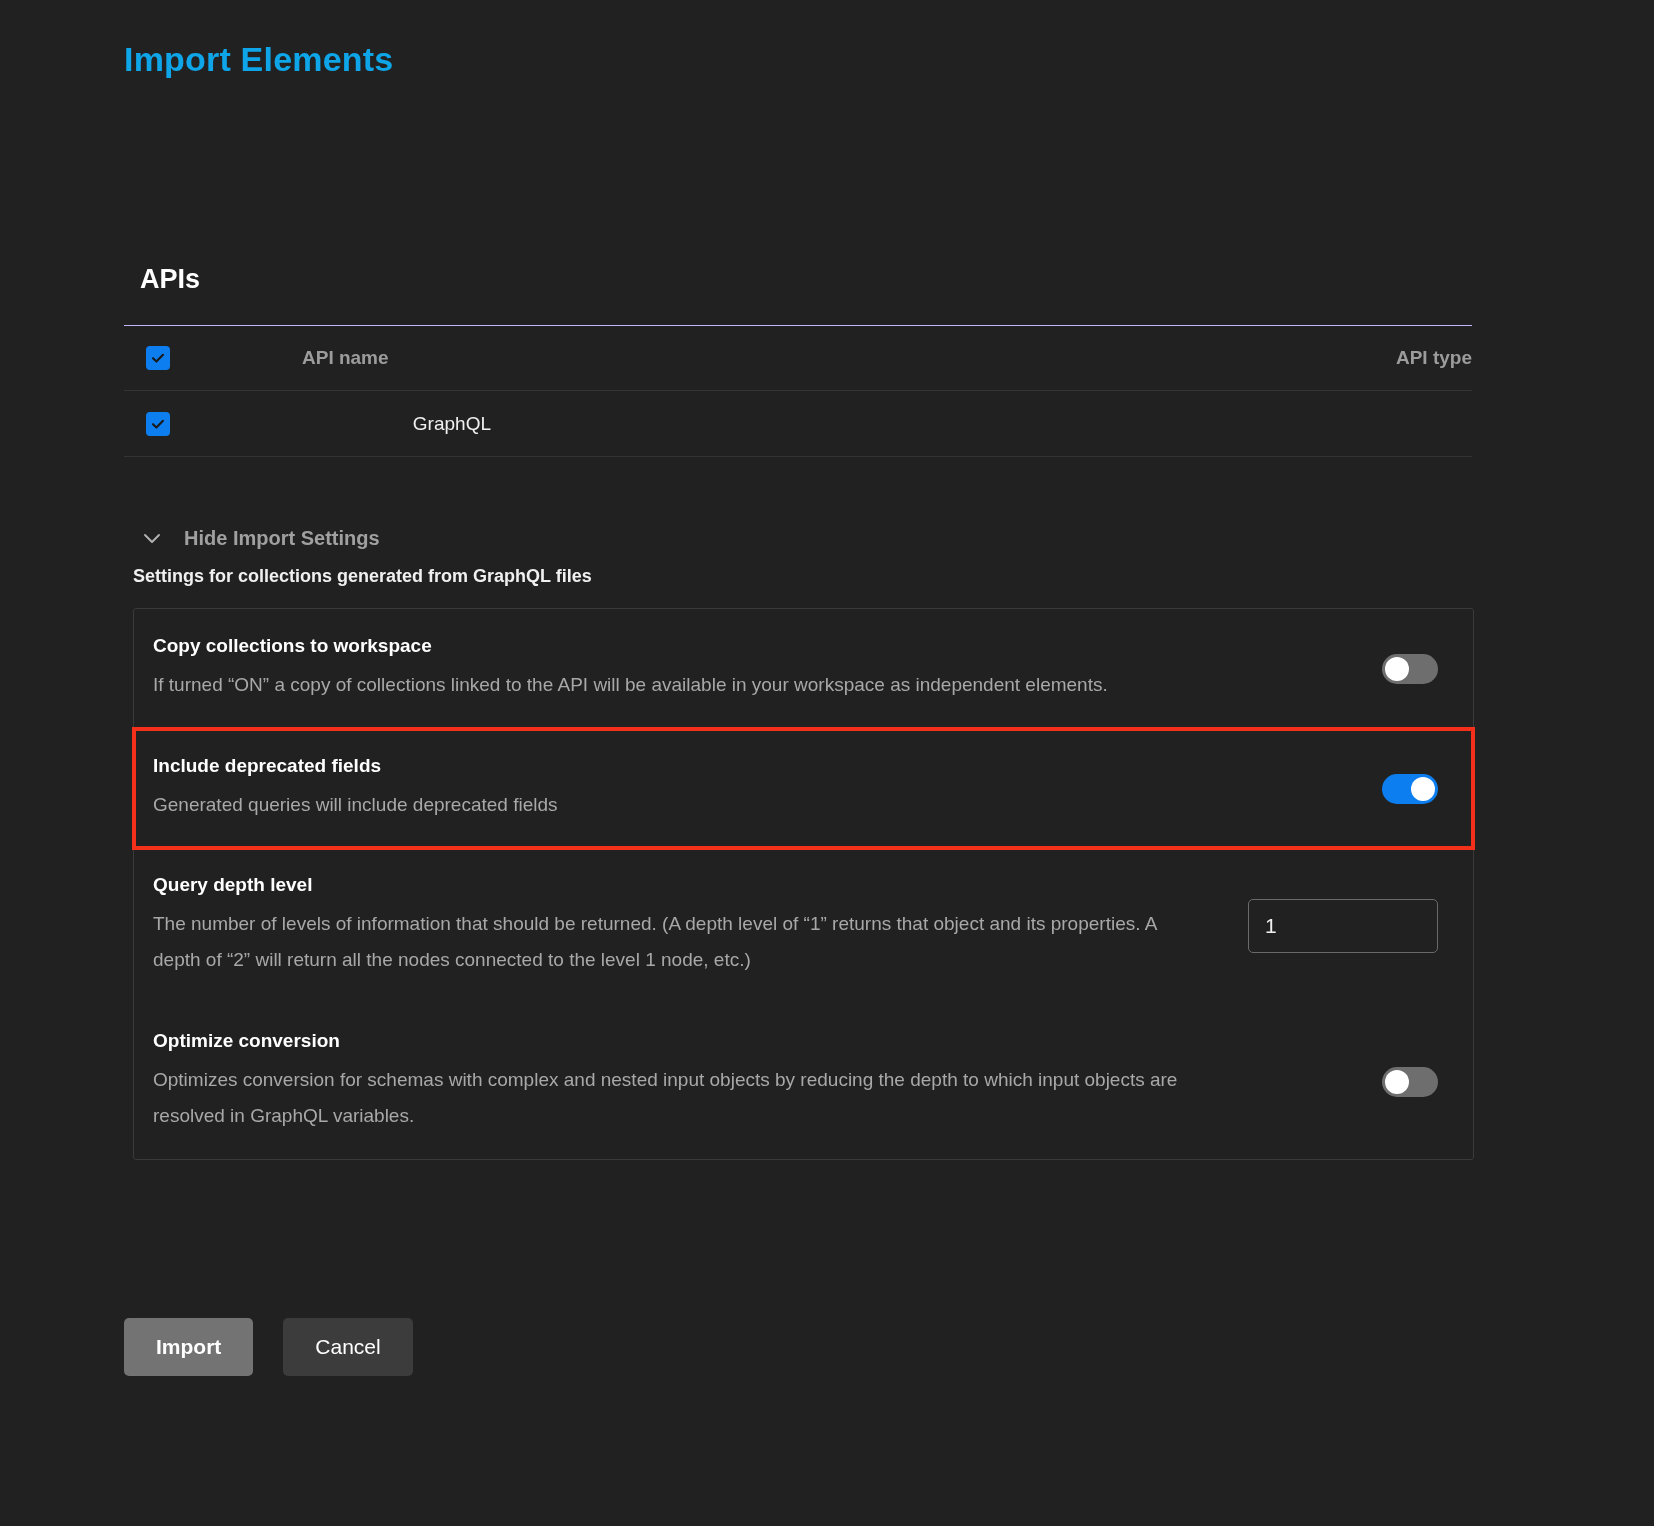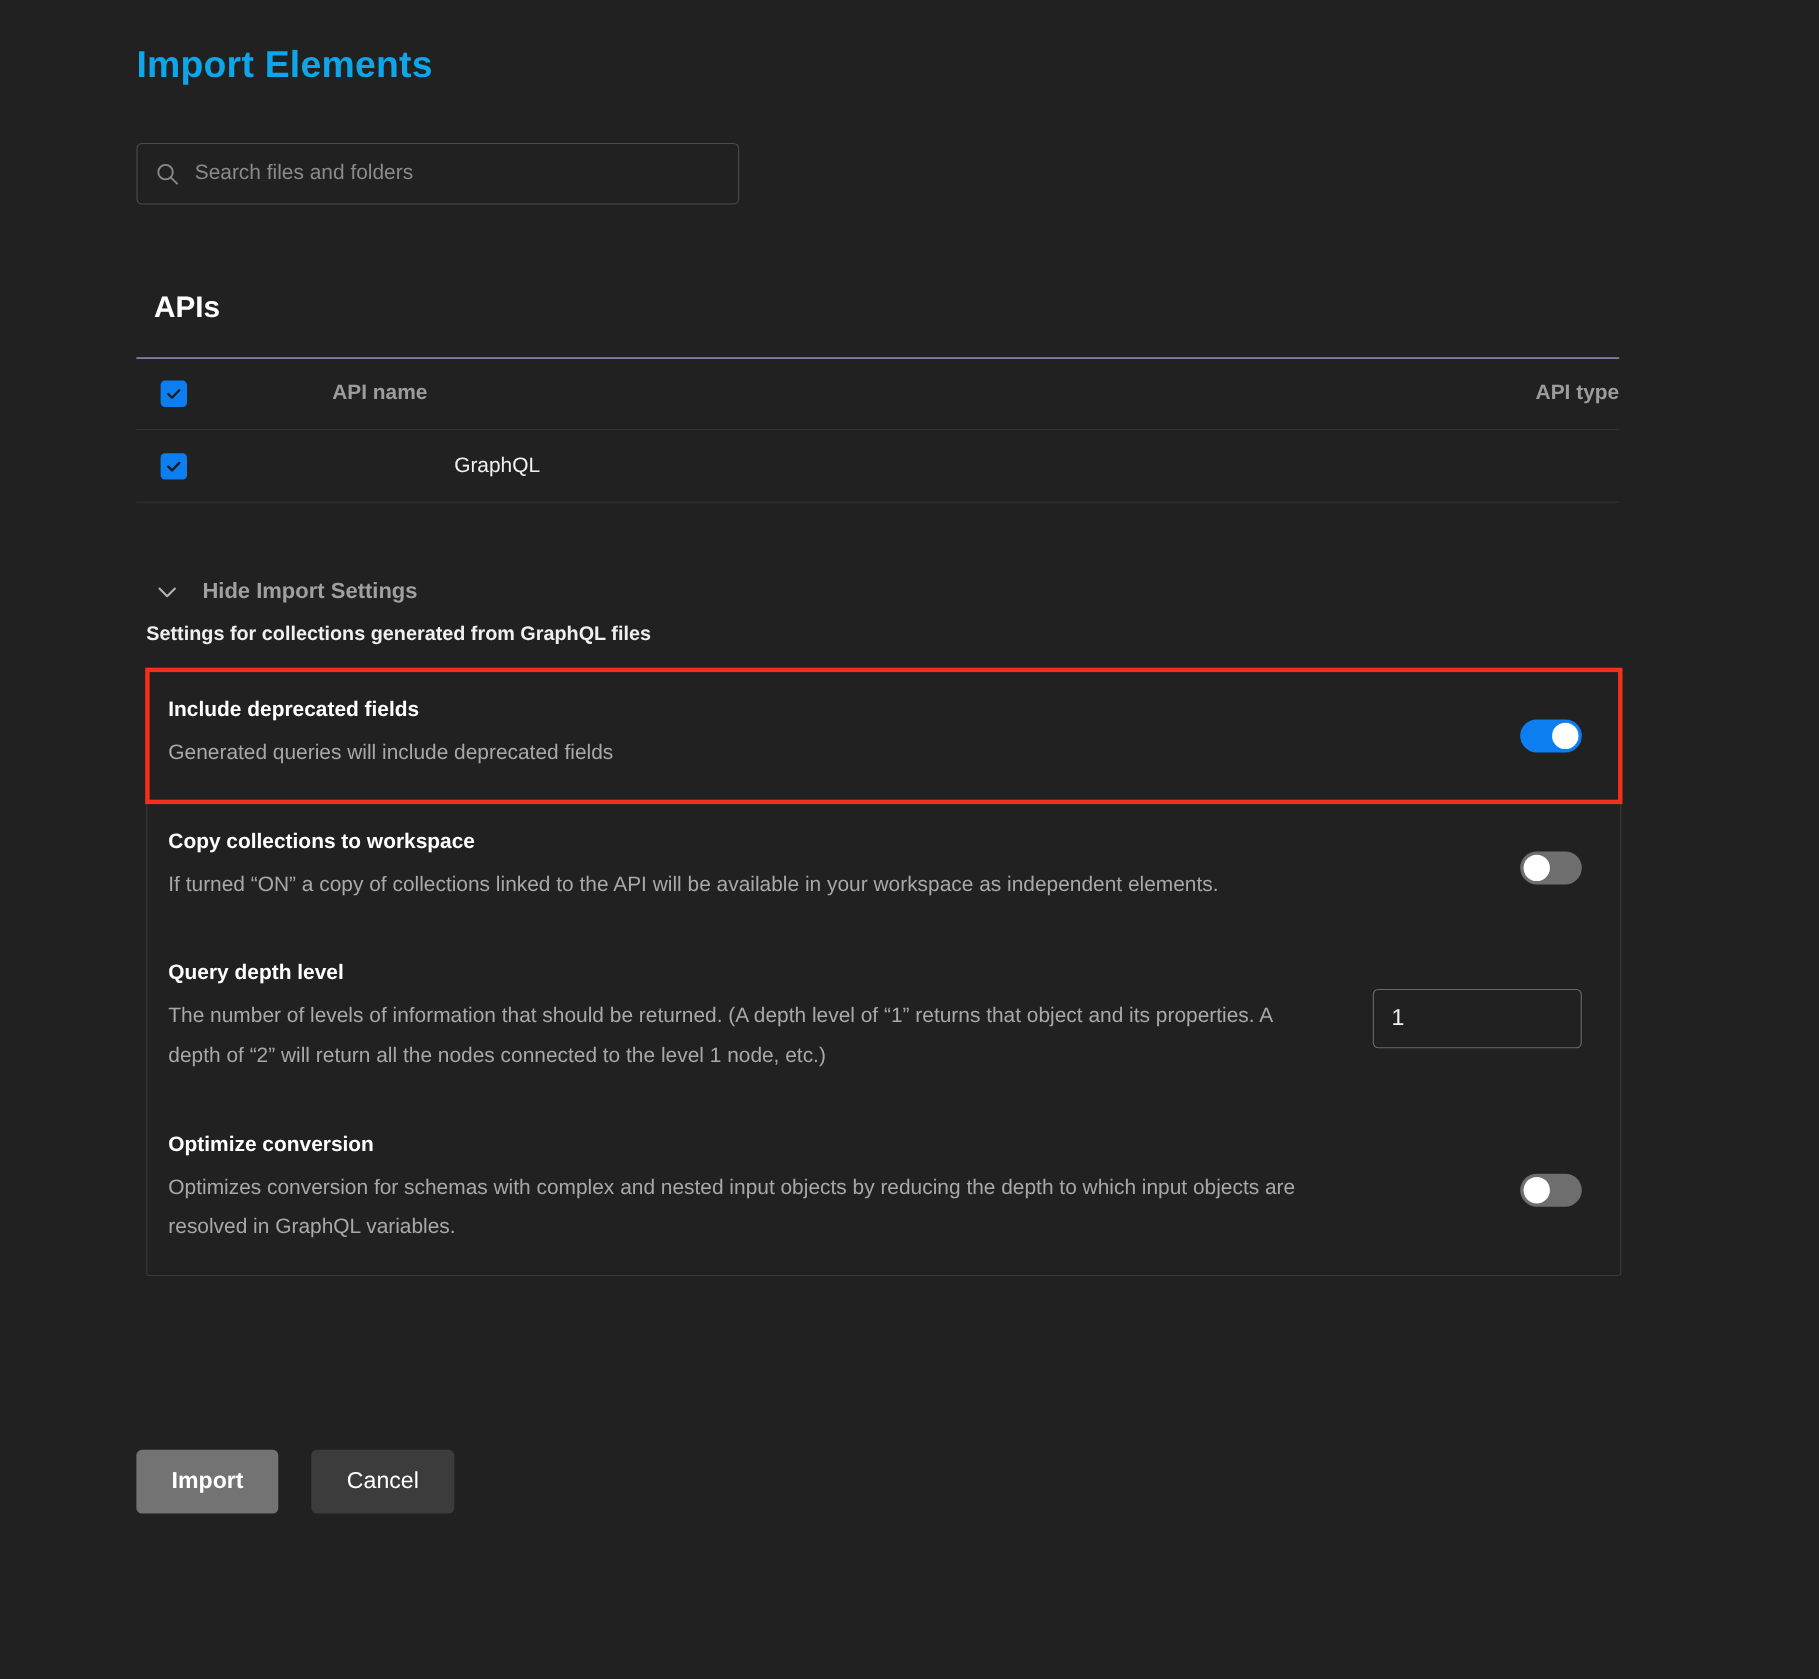--- a/index.html
+++ b/index.html
@@ -262,29 +262,20 @@
   .btn-primary { background: #737373; font-weight: bold; }
   .btn-secondary { background: #3c3c3c; font-weight: normal; }
 </style>
 </head>
 <body>
 
 <div class="page">
 
   <div class="page-title">Import Elements</div>
 
-  <div class="search-wrap">
-    <span class="search-icon">
-      <svg width="22" height="22" viewBox="0 0 22 22" fill="none">
-        <circle cx="9.5" cy="9.5" r="6.6" stroke="#8a8a8a" stroke-width="1.7"></circle>
-        <line x1="14.4" y1="14.4" x2="20" y2="20" stroke="#8a8a8a" stroke-width="1.7" stroke-linecap="round"></line>
-      </svg>
-    </span>
-    <input class="search-input" type="text" placeholder="Search files and folders" style="">
-  </div>
 
   <div class="apis-heading">APIs</div>
 
   <div class="table">
 
     <div class="table-row head">
       <div class="cell-check">
         <span class="checkbox">
           <svg width="16" height="16" viewBox="0 0 16 16">
               <path d="M3 8.2 L6.4 11.6 L13 4.8" stroke="#1a1a1a" stroke-width="2.1" fill="none" stroke-linecap="round" stroke-linejoin="round"></path>
@@ -314,46 +305,46 @@
         <path d="M5 9 L12 16 L19 9" stroke="#b3b3b3" stroke-width="1.9" stroke-linecap="round" stroke-linejoin="round"></path>
       </svg>
     </span>
     <span class="toggle-settings-label">Hide Import Settings</span>
   </div>
 
   <div class="settings-caption">Settings for collections generated from GraphQL files</div>
 
   <div class="settings-card">
 
+    <div class="setting">
+      <div class="text">
+        <div class="setting-title">Copy collections to workspace</div>
+        <div class="setting-desc">If turned “ON” a copy of collections linked to the API will be available in your workspace as independent elements.</div>
+      </div>
+      <div class="control">
+        <span class="switch">
+          <span class="knob"></span>
+        </span>
+      </div>
+    </div>
+
     <div class="setting highlighted">
       <div class="text">
         <div class="setting-title">Include deprecated fields</div>
         <div class="setting-desc">Generated queries will include deprecated fields</div>
       </div>
       <div class="control">
         <span class="switch on">
           <span class="knob"></span>
         </span>
       </div>
     </div>
 
     <div class="setting">
       <div class="text">
-        <div class="setting-title">Copy collections to workspace</div>
-        <div class="setting-desc">If turned “ON” a copy of collections linked to the API will be available in your workspace as independent elements.</div>
-      </div>
-      <div class="control">
-        <span class="switch">
-          <span class="knob"></span>
-        </span>
-      </div>
-    </div>
-
-    <div class="setting">
-      <div class="text">
         <div class="setting-title">Query depth level</div>
         <div class="setting-desc">The number of levels of information that should be returned. (A depth level of “1” returns that object and its properties. A depth of “2” will return all the nodes connected to the level 1 node, etc.)</div>
       </div>
       <div class="control">
         <input class="num-input" type="text" value="1" style="">
       </div>
     </div>
 
     <div class="setting">
       <div class="text">

